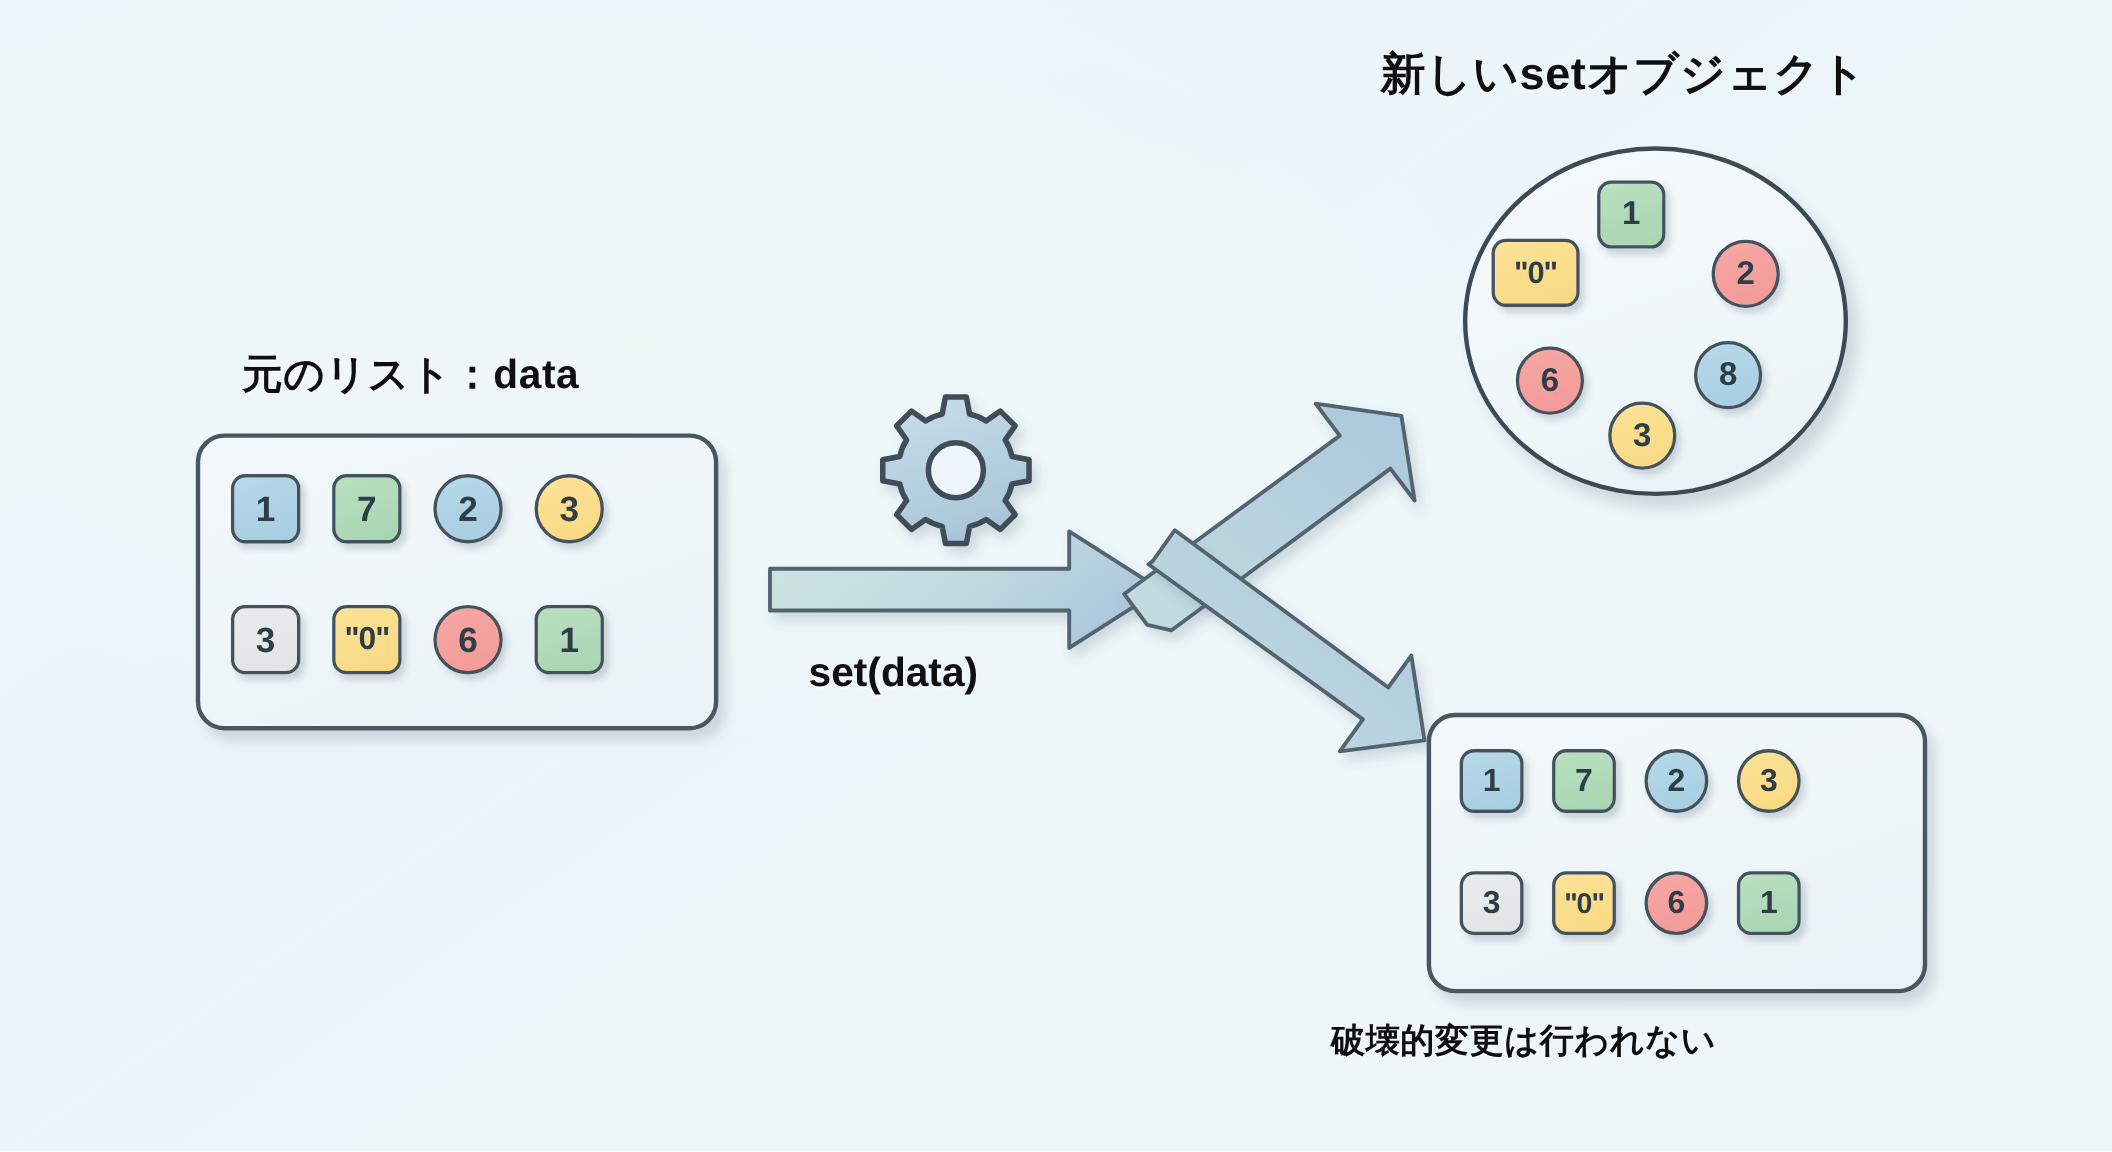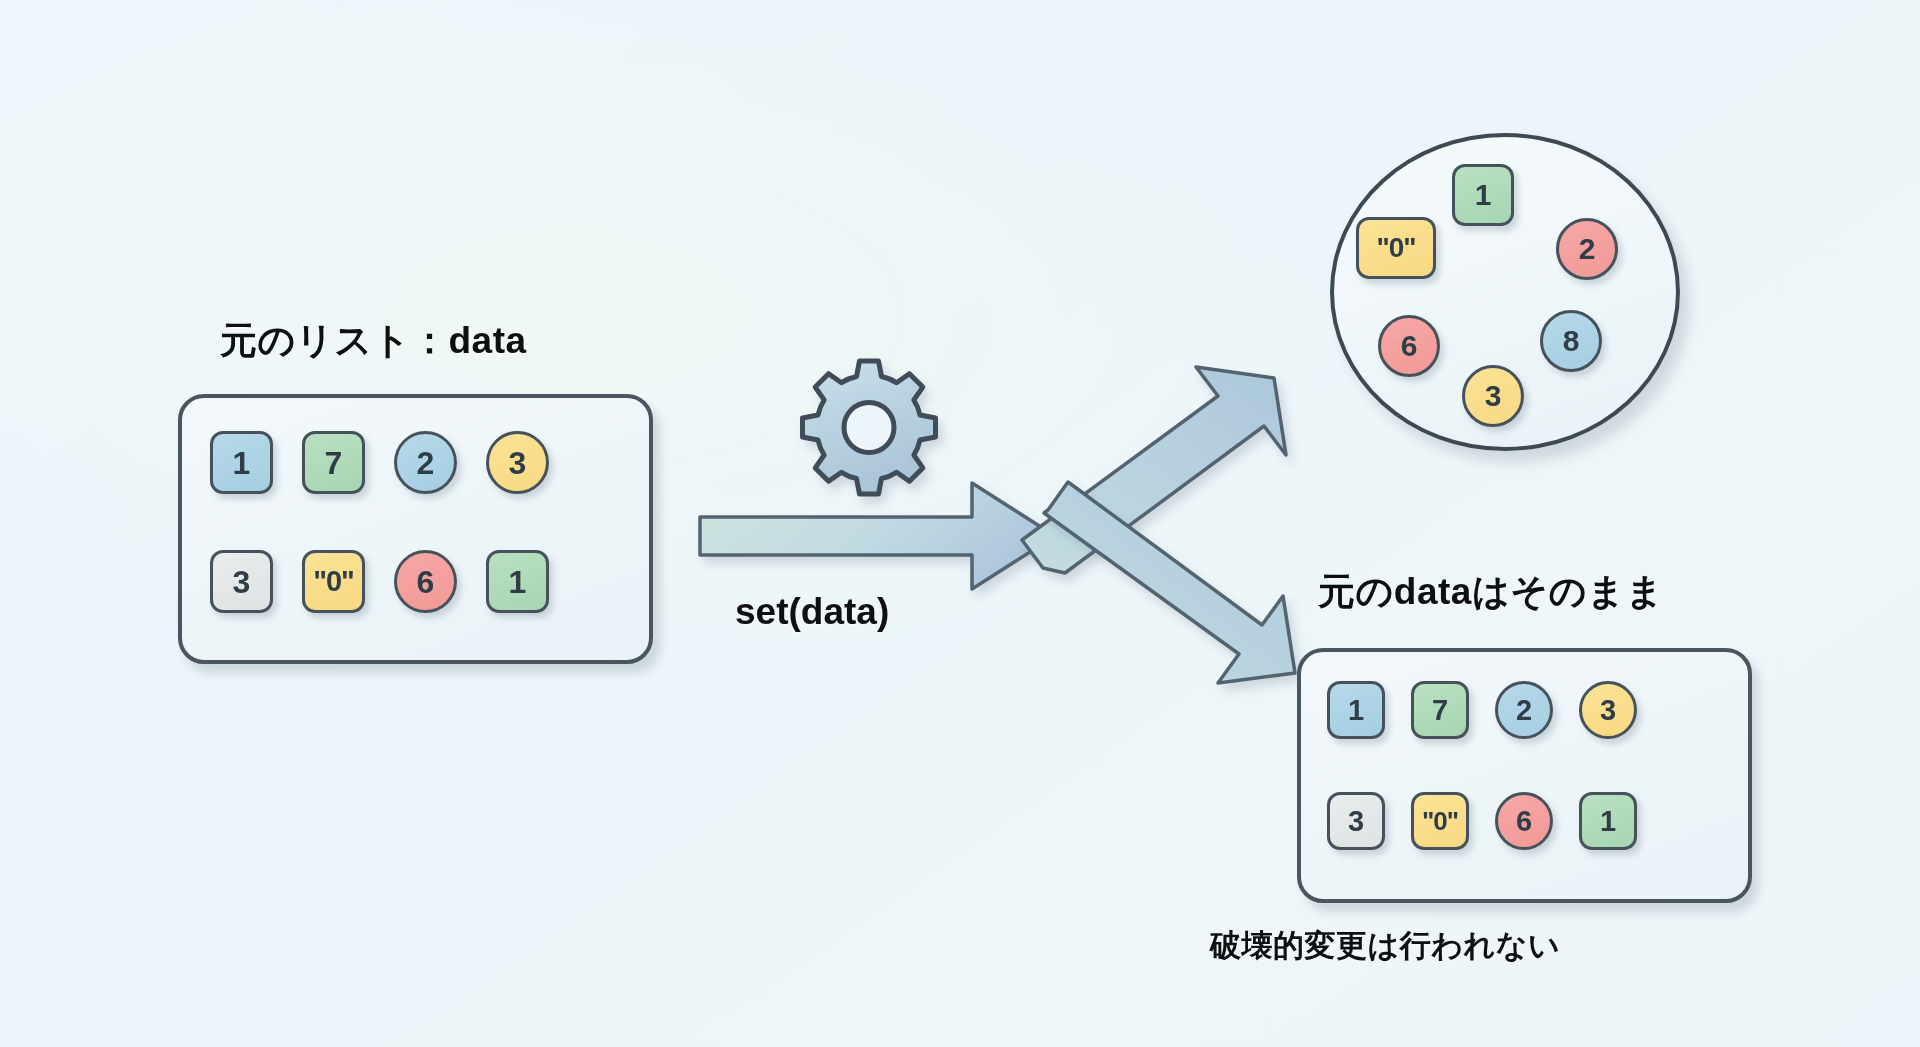--- a/index.html
+++ b/index.html
@@ -191,31 +191,31 @@
       <div class="tok sq sz-l c-yellow quote">"0"</div>
       <div class="tok ci sz-l c-red">6</div>
       <div class="tok sq sz-l c-green">1</div>
     </div>
   </div>
 
   <div class="arrow-label">
     <div class="l1">set(data)</div>
   </div>
 
+  <div class="title" id="title-set">新しいsetオブジェクト</div>
 
   <div id="set-circle">
     <div class="tok sq sz-s c-green  sp-1">1</div>
     <div class="tok sq sz-s c-yellow quote sp-0">"0"</div>
     <div class="tok ci sz-s c-red    sp-2">2</div>
     <div class="tok ci sz-s c-red    sp-6">6</div>
     <div class="tok ci sz-s c-blue   sp-8">8</div>
     <div class="tok ci sz-s c-yellow sp-3">3</div>
   </div>
 
-  <div class="title" id="title-right">元のdataはそのまま</div>
 
   <div class="listbox" id="listbox-right">
     <div class="row row-1">
       <div class="tok sq sz-r c-blue">1</div>
       <div class="tok sq sz-r c-green">7</div>
       <div class="tok ci sz-r c-blue">2</div>
       <div class="tok ci sz-r c-yellow">3</div>
     </div>
     <div class="row row-2">
       <div class="tok sq sz-r c-gray">3</div>

